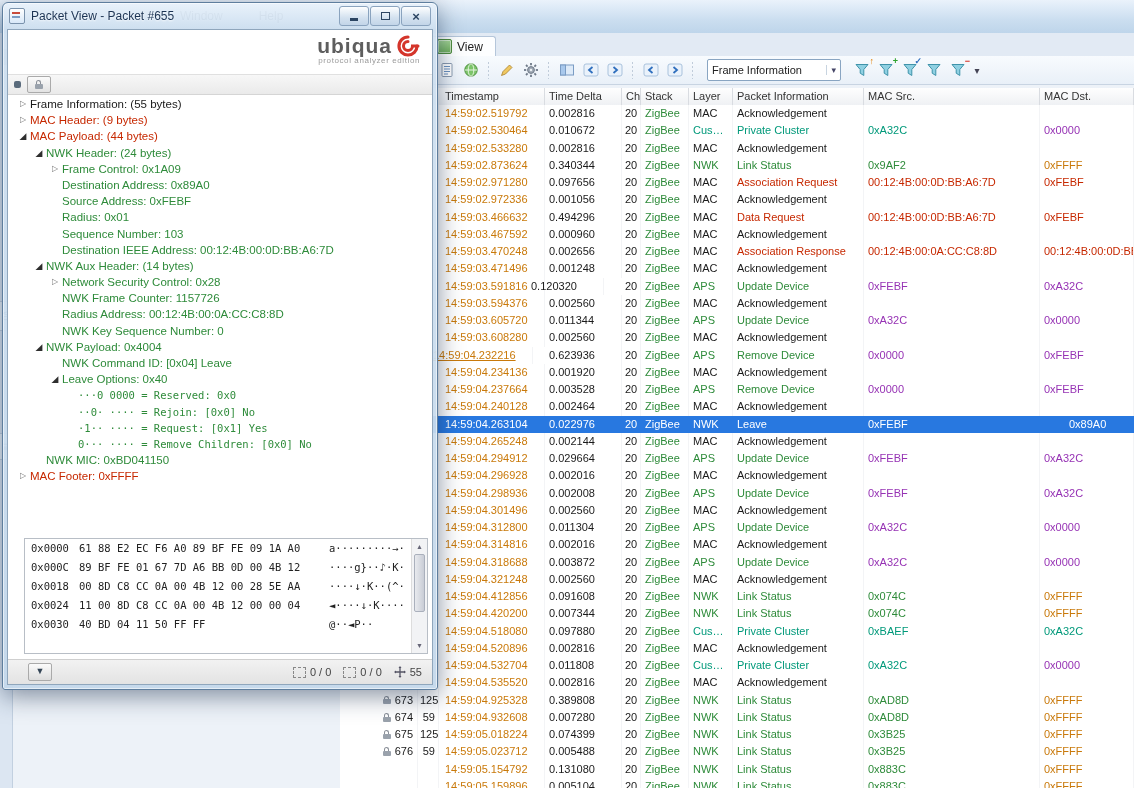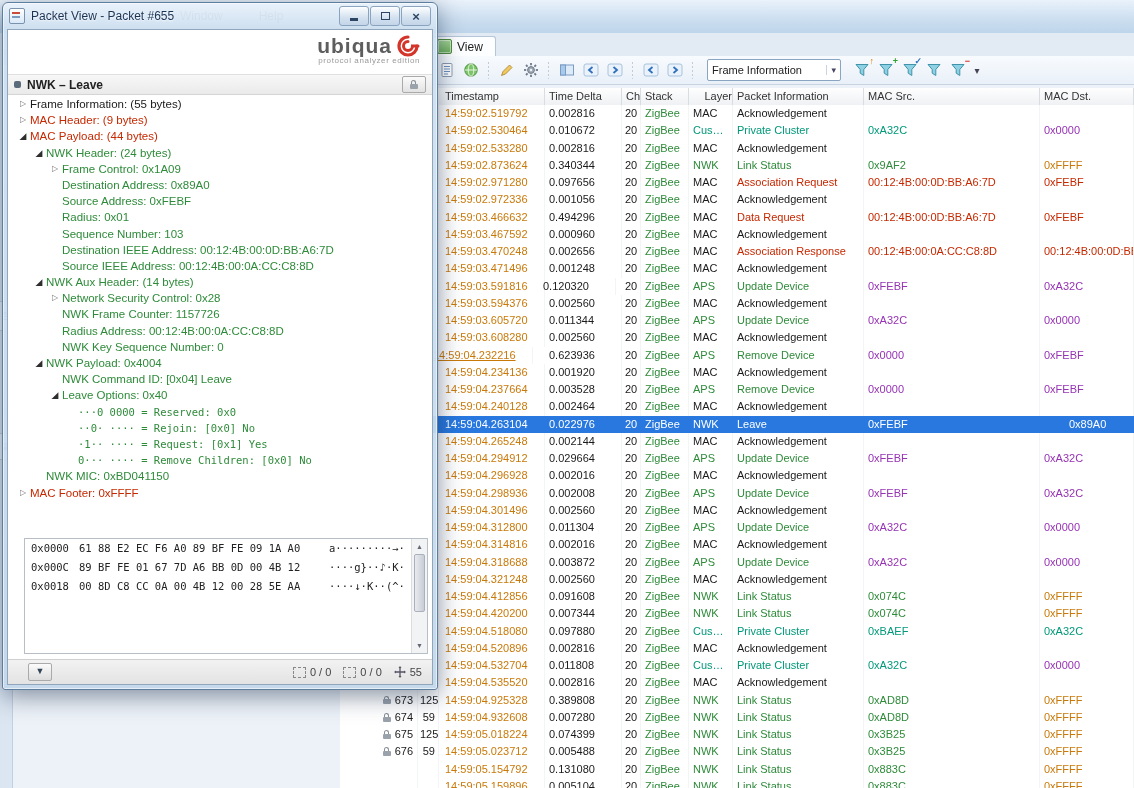--- a/index.html
+++ b/index.html
@@ -251,21 +251,21 @@
           </span>
           <span class="tbcaret">▾</span>
         </span>
     </div>
 
     <div class="gridhead" id="ghead">
         <div class="ghcell" style="left: 101px; width: 104px;">Timestamp</div>
         <div class="ghcell" style="left: 205px; width: 77px;">Time Delta</div>
         <div class="ghcell" style="left: 282px; width: 19px;">Ch.</div>
         <div class="ghcell" style="left: 301px; width: 48px;">Stack</div>
-        <div class="ghcell" style="left: 349px; width: 44px; text-align: right;">Layer</div>
+        <div class="ghcell" style="left: 349px; width: 44px;">Layer</div>
         <div class="ghcell" style="left: 393px; width: 131px;">Packet Information</div>
         <div class="ghcell" style="left: 524px; width: 176px;">MAC Src.</div>
         <div class="ghcell" style="left: 700px; width: 94px;">MAC Dst.</div>
       </div>
     <div class="gridbody" id="rows">
         <div class="trow" style="top: 0px;">
           <div class="tcell c-k cell-num" style="left: 0px; width: 78px;"></div>
           <div class="tcell c-k a-r" style="left: 80px; width: 19px;"></div>
           <div class="tcell c-o" style="left: 101px; width: 104px;">14:59:02.519792</div>
           <div class="tcell c-k" style="left: 205px; width: 77px;">0.002816</div>
@@ -381,21 +381,21 @@
           <div class="tcell c-g" style="left: 301px; width: 48px;">ZigBee</div>
           <div class="tcell c-k" style="left: 349px; width: 44px;">MAC</div>
           <div class="tcell c-k" style="left: 393px; width: 131px;">Acknowledgement</div>
           <div class="tcell c-k" style="left: 524px; width: 176px;"></div>
           <div class="tcell c-k" style="left: 700px; width: 94px;"></div>
         </div>
         <div class="trow" style="top: 172.5px;">
           <div class="tcell c-k cell-num" style="left: 0px; width: 78px;"></div>
           <div class="tcell c-k a-r" style="left: 80px; width: 19px;"></div>
           <div class="tcell c-o" style="left: 101px; width: 104px;">14:59:03.591816</div>
-          <div class="tcell c-k" style="left: 199px; width: 77px;">0.120320</div>
+          <div class="tcell c-k" style="left: 187px; width: 77px;">0.120320</div>
           <div class="tcell c-k a-c" style="left: 282px; width: 19px;">20</div>
           <div class="tcell c-g" style="left: 301px; width: 48px;">ZigBee</div>
           <div class="tcell c-g" style="left: 349px; width: 44px;">APS</div>
           <div class="tcell c-g" style="left: 393px; width: 131px;">Update Device</div>
           <div class="tcell c-p" style="left: 524px; width: 176px;">0xFEBF</div>
           <div class="tcell c-p" style="left: 700px; width: 94px;">0xA32C</div>
         </div>
         <div class="trow" style="top: 189.75px;">
           <div class="tcell c-k cell-num" style="left: 0px; width: 78px;"></div>
           <div class="tcell c-k a-r" style="left: 80px; width: 19px;"></div>
@@ -783,21 +783,20 @@
           <svg width="24" height="24" viewBox="0 0 24 24">
             <path d="M12 3 a9 9 0 1 0 9 9" fill="none" stroke="#D4352B" stroke-width="3.2" stroke-linecap="round"></path>
             <path d="M12 7.5 a4.5 4.5 0 1 0 4.5 4.5 L22 12" fill="none" stroke="#D4352B" stroke-width="3" stroke-linecap="round"></path>
           </svg>
         </div>
         <div class="tagline">protocol analyzer edition</div>
       </div>
 
       <div class="phead">
         <span class="pbullet"></span>
-        <span class="phlabel">NWK – Leave</span>
         <span class="lockbtn">
             <span class="locki"></span>
           </span>
       </div>
 
       <div class="tree" id="tree">
           <div class="titem" style="padding-left: 6px;">
             <span class="texp">▷</span>
             <span class="tlabel" style="color: rgb(26, 26, 26);">Frame Information: (55 bytes)</span>
           </div>
@@ -829,24 +828,20 @@
             <span class="texp"></span>
             <span class="tlabel" style="color: rgb(46, 139, 58);">Radius: 0x01</span>
           </div>
           <div class="titem" style="padding-left: 38px;">
             <span class="texp"></span>
             <span class="tlabel" style="color: rgb(46, 139, 58);">Sequence Number: 103</span>
           </div>
           <div class="titem" style="padding-left: 38px;">
             <span class="texp"></span>
             <span class="tlabel" style="color: rgb(46, 139, 58);">Destination IEEE Address: 00:12:4B:00:0D:BB:A6:7D</span>
-          </div>
-          <div class="titem" style="padding-left: 38px;">
-            <span class="texp"></span>
-            <span class="tlabel" style="color: rgb(46, 139, 58);">Source IEEE Address: 00:12:4B:00:0A:CC:C8:8D</span>
           </div>
           <div class="titem" style="padding-left: 22px;">
             <span class="texp e">◢</span>
             <span class="tlabel" style="color: rgb(46, 139, 58);">NWK Aux Header: (14 bytes)</span>
           </div>
           <div class="titem" style="padding-left: 38px;">
             <span class="texp">▷</span>
             <span class="tlabel" style="color: rgb(46, 139, 58);">Network Security Control: 0x28</span>
           </div>
           <div class="titem" style="padding-left: 38px;">
@@ -897,20 +892,22 @@
             <span class="texp">▷</span>
             <span class="tlabel" style="color: rgb(198, 40, 0);">MAC Footer: 0xFFFF</span>
           </div>
         </div>
 
       <div class="hexpanel">
         <div id="hexlines">
             <div class="hexline"><span class="hoff">0x0000</span><span class="hbytes">61 88 E2 EC F6 A0 89 BF FE 09 1A A0</span><span class="hascii">a·········→·</span></div>
             <div class="hexline"><span class="hoff">0x000C</span><span class="hbytes">89 BF FE 01 67 7D A6 BB 0D 00 4B 12</span><span class="hascii">····g}··♪·K·</span></div>
             <div class="hexline"><span class="hoff">0x0018</span><span class="hbytes">00 8D C8 CC 0A 00 4B 12 00 28 5E AA</span><span class="hascii">····↓·K··(^·</span></div>
+            <div class="hexline"><span class="hoff">0x0024</span><span class="hbytes">11 00 8D C8 CC 0A 00 4B 12 00 00 04</span><span class="hascii">◄····↓·K····</span></div>
+            <div class="hexline"><span class="hoff">0x0030</span><span class="hbytes">40 BD 04 11 50 FF FF</span><span class="hascii">@··◄P··</span></div>
           </div>
         <div class="vscroll">
           <span class="vs-a vs-up">▲</span>
           <span class="vs-th"></span>
           <span class="vs-a vs-dn">▼</span>
         </div>
       </div>
 
       <div class="pstatus">
         <span class="ddbtn">▼</span>

